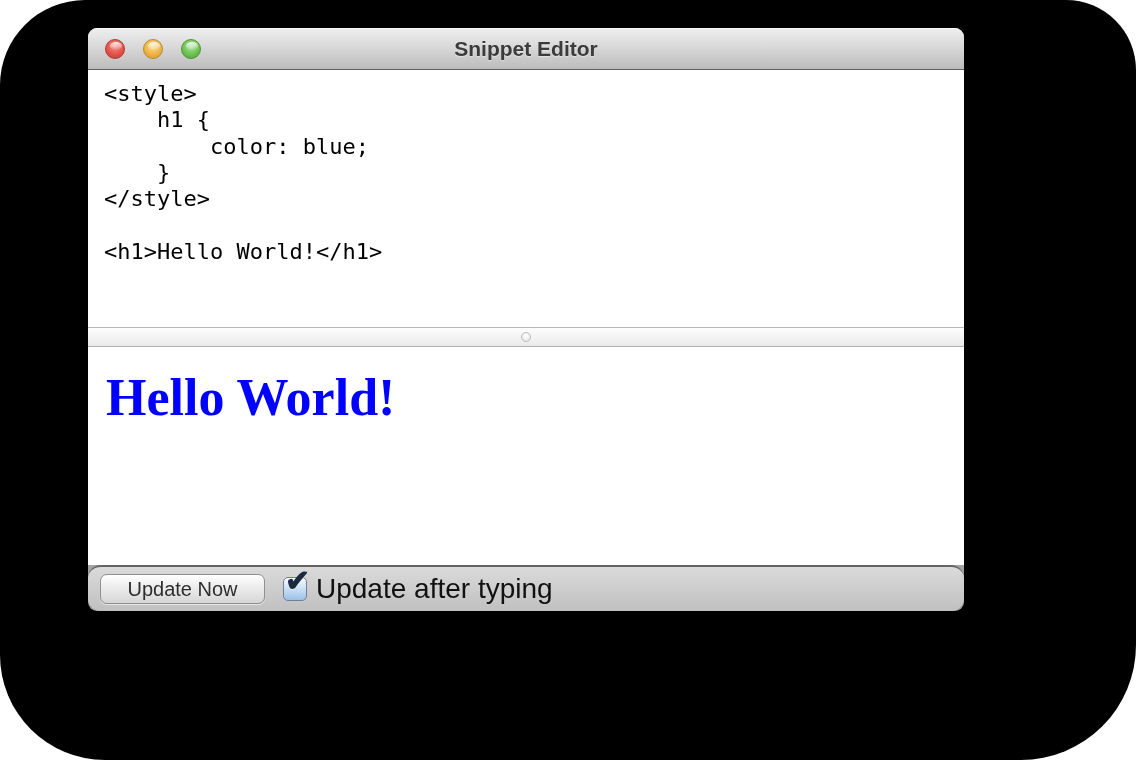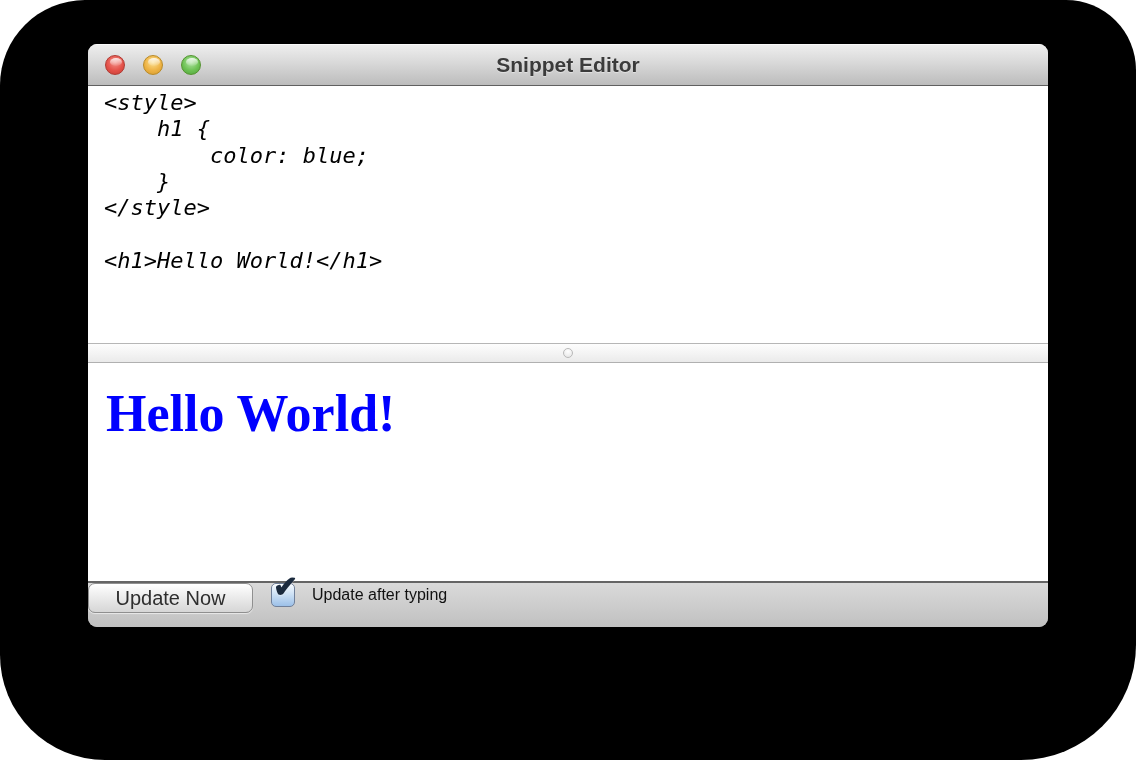--- a/index.html
+++ b/index.html
@@ -15,22 +15,22 @@
   .shadow-blob {
     position: absolute;
     inset: 0;
     background: #000000;
     border-radius: 85px 70px 115px 105px;
   }
 
   
   .window {
     position: absolute;
-    left: 88px; top: 44px;
-    width: 960px; height: 583px;
+    left: 88px; top: 28px;
+    width: 876px; height: 583px;
     border-radius: 9px;
     background: #a3a3a3;
     display: flex;
     flex-direction: column;
     overflow: hidden;
   }
 
   
   .titlebar {
     flex: 0 0 42px;
@@ -68,23 +68,22 @@
     background: linear-gradient(180deg, rgba(255,255,255,0.85), rgba(255,255,255,0.05));
   }
   .light-close    { background: radial-gradient(circle at 50% 35%, #f39189 0%, #e4524a 55%, #c63b34 100%); border: 1px solid #b03a32; }
   .light-minimize { background: radial-gradient(circle at 50% 35%, #fbe091 0%, #eeb345 55%, #d29a2e 100%); border: 1px solid #b98a27; }
   .light-zoom     { background: radial-gradient(circle at 50% 35%, #b0e3a4 0%, #6ec254 55%, #4da13a 100%); border: 1px solid #53932f; }
 
   
   .editor {
     flex: 0 0 257px;
     background: #ffffff;
-    padding: 4px 14px 0 16px;
-    overflow: hidden;
-    font-style: italic;
+    padding: 11px 14px 0 16px;
+    overflow: hidden;
   }
   .editor pre {
     font-family: "DejaVu Sans Mono", monospace;
     font-size: 22px;
     line-height: 26.3px;
     color: #000000;
     white-space: pre;
   }
 
   
@@ -118,22 +117,23 @@
     line-height: 1.1;
     color: #0000ff;
   }
 
   
   .bottombar {
     flex: 0 0 46px;
     border-top: 2px solid #656565;
     background: linear-gradient(180deg, #dadada 0%, #cccccc 55%, #c0c0c0 100%);
     display: flex;
-    align-items: flex-start;
-    padding-left: 0;
+    align-items: center;
+    padding-left: 12px;
+    border-radius: 13px;
   }
   .update-button {
     width: 165px; height: 30px;
     border: 1px solid #8f8f8f;
     border-radius: 7px;
     background: linear-gradient(180deg, #ffffff 0%, #ececec 45%, #d6d6d6 100%);
     box-shadow: 0 1px 1px rgba(255,255,255,0.6), inset 0 1px 0 rgba(255,255,255,0.9);
     font-family: "Liberation Sans", sans-serif;
     font-size: 20px;
     color: #2e2e2e;
@@ -156,22 +156,22 @@
   .checkbox .checkmark {
     position: absolute;
     left: 1px; top: -12px;
     font-size: 30px;
     font-weight: bold;
     color: #1b2a3d;
     line-height: 1;
     text-shadow: 0 1px 0 rgba(255,255,255,0.3);
   }
   .checkbox-label {
-    margin-left: 17px;
-    font-size: 16px;
+    margin-left: 9px;
+    font-size: 28px;
     color: #111111;
   }
 </style>
 </head>
 <body>
 
 <div class="shadow-blob"></div>
 
 <div class="window">
 

